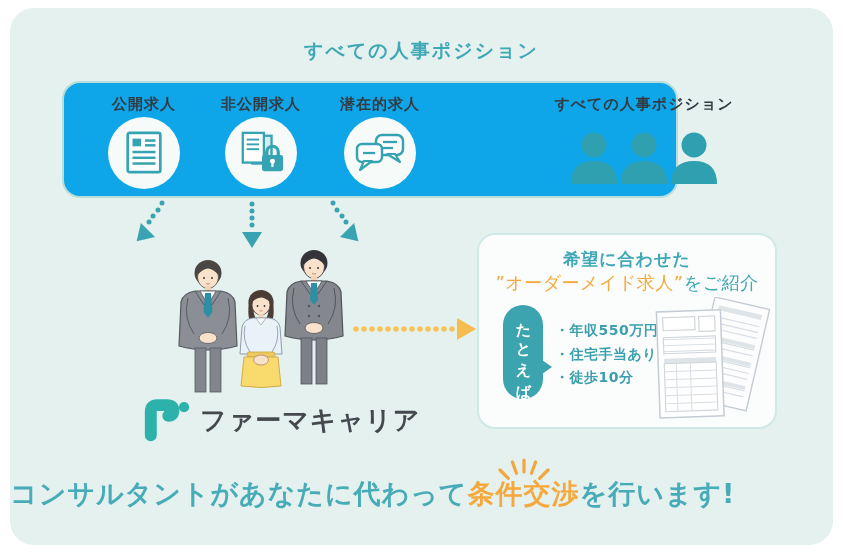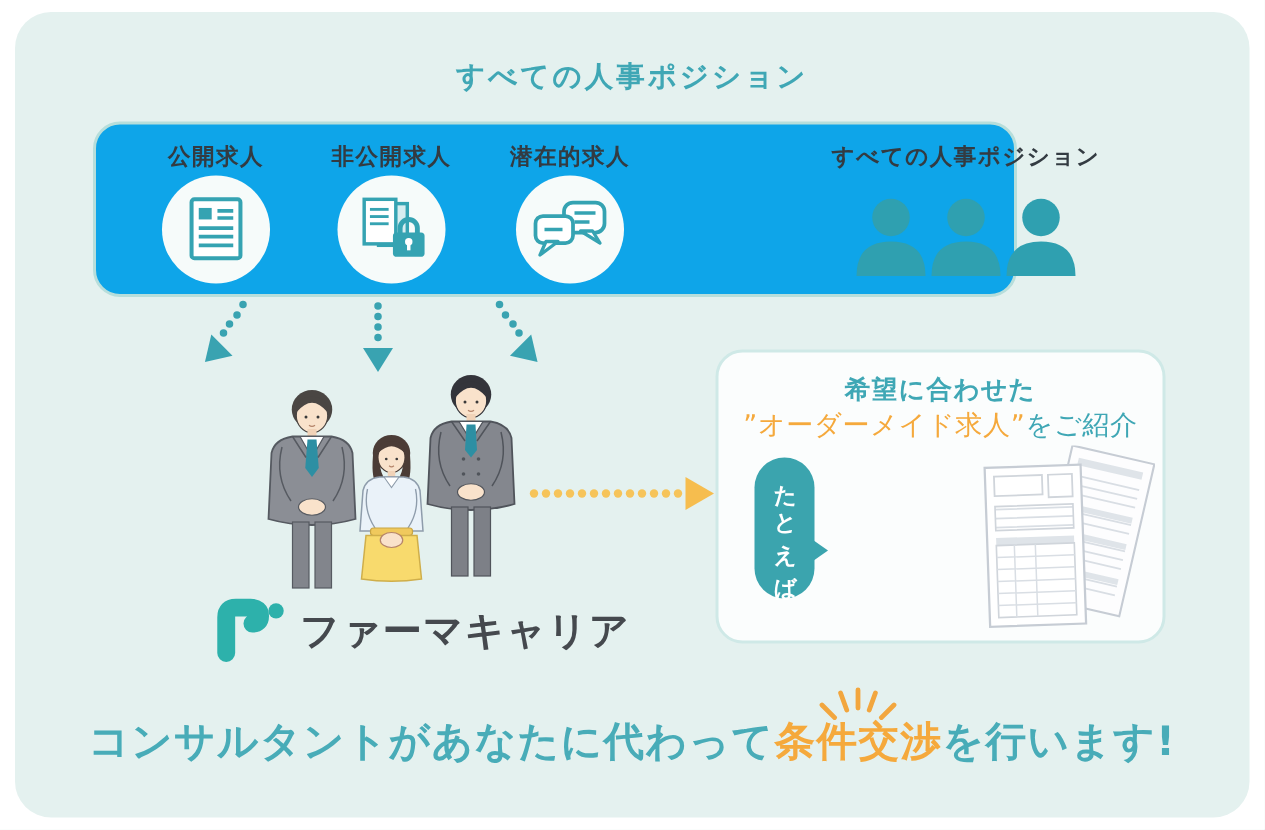--- a/index.html
+++ b/index.html
@@ -38,21 +38,21 @@
   .example-bubble{left:24px;top:70px;width:40px;height:94px;background:#3ba4ae;border-radius:20px;
     display:flex;align-items:center;justify-content:center;}
   .example-bubble .tail{position:absolute;right:-9px;top:58%;width:0;height:0;
     border-top:7px solid transparent;border-bottom:7px solid transparent;border-left:10px solid #3ba4ae;}
   .example-label{writing-mode:vertical-rl;text-orientation:upright;color:#ffffff;font-size:15px;
     font-weight:bold;letter-spacing:3px;}
   .bullets{left:76px;top:84px;font-size:14px;font-weight:bold;color:#3b9fae;line-height:23.5px;
     letter-spacing:0.5px;white-space:nowrap;}
   .docs-illus{left:171px;top:62px;}
 
-  .footer-row{left:0;top:468px;width:823px;text-align:center;font-size:27px;font-weight:bold;
+  .footer-row{left:0;top:468px;width:823px;text-align:left;font-size:27px;font-weight:bold;
     letter-spacing:1px;white-space:nowrap;}
   .footer-row .teal{color:#48acb8;}
   .footer-row .orange{color:#f5a93c;position:relative;display:inline-block;}
   .sparkle{position:absolute;left:50%;top:-24px;transform:translateX(-50%);}
 </style>
 </head>
 <body>
 
 <div class="canvas">
   <div class="stage">
@@ -232,20 +232,23 @@
       <div class="abs offer-h2">
         <span class="hl">”オーダーメイド求人”</span><span class="rest">をご紹介</span>
       </div>
 
       <div class="abs example-bubble">
         <span class="example-label">たとえば</span>
         <span class="tail"></span>
       </div>
 
       <div class="abs bullets">
+        <div>・年収550万円</div>
+        <div>・住宅手当あり</div>
+        <div>・徒歩10分</div>
       </div>
 
       <svg class="abs docs-illus" width="120" height="127" viewBox="0 0 120 127">
         <g transform="rotate(13 85 60)">
           <rect x="52" y="6" width="56" height="104" fill="#fdfdfe" stroke="#c6ccd4" stroke-width="1.4"></rect>
           <rect x="58" y="13" width="44" height="5" fill="#dfe4e9"></rect>
           <g stroke="#d9dee4" stroke-width="1.2" fill="none">
             <path d="M58,25 H102 M58,31 H102 M58,37 H102"></path>
             <path d="M58,49 H102 M58,55 H102"></path>
             <path d="M58,67 H102 M58,73 H102 M58,79 H102"></path>

